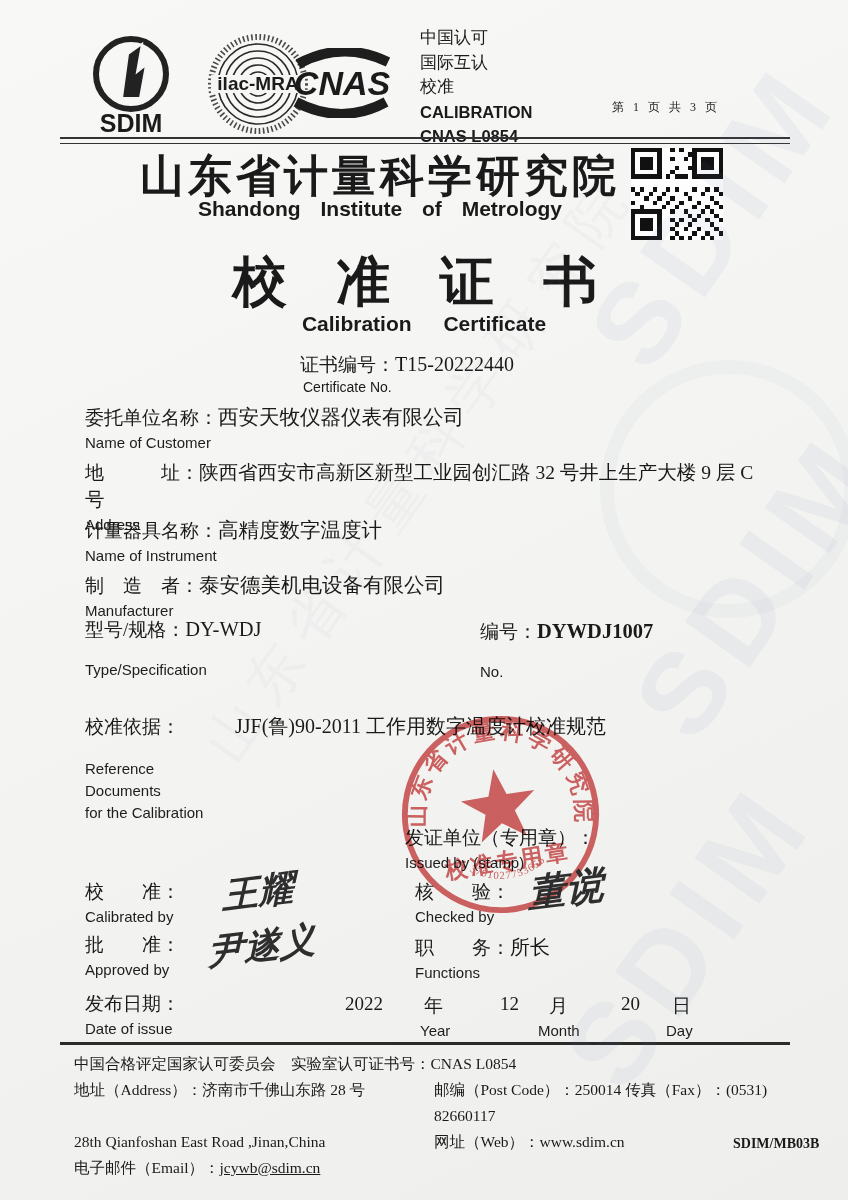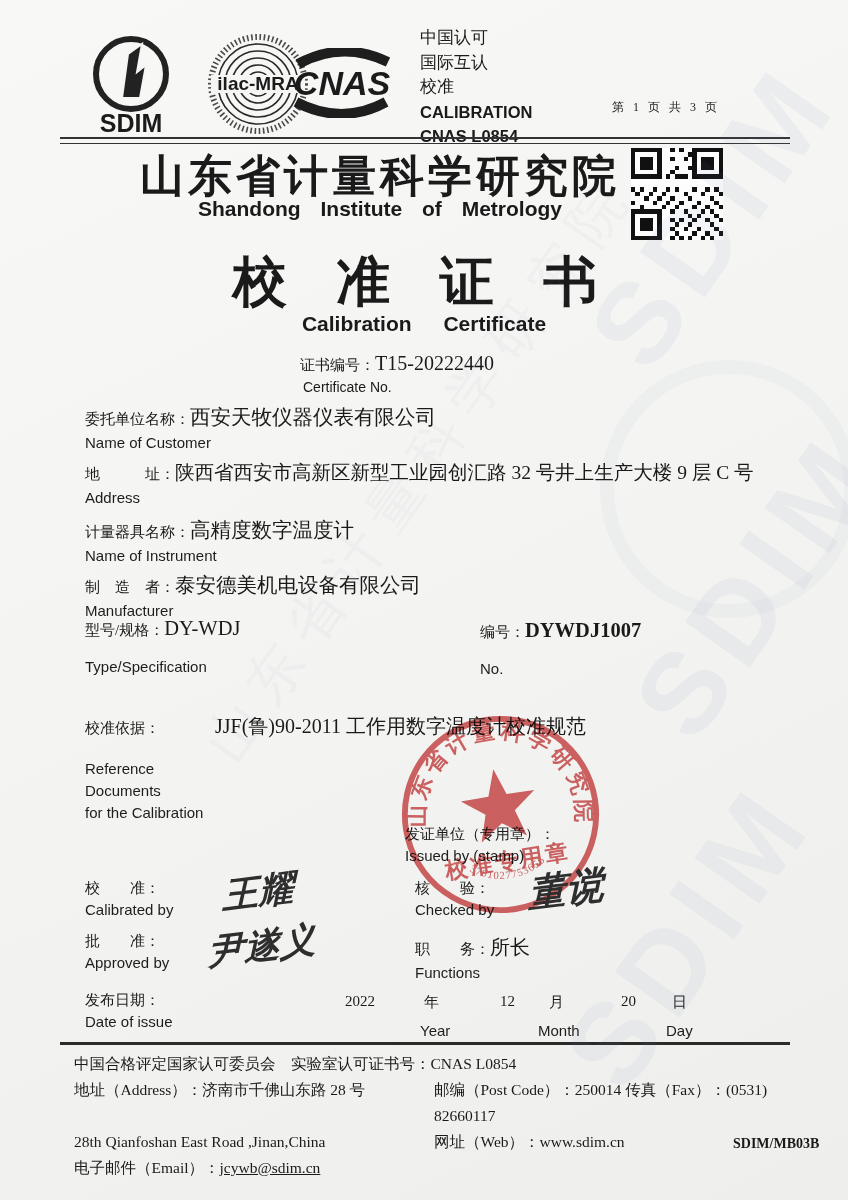--- a/index.html
+++ b/index.html
@@ -30,21 +30,21 @@
   .qr{position:absolute;left:631px;top:146px;width:92px;height:96px;}
   .doc-title-zh{position:absolute;left:0;width:848px;top:246px;text-align:center;
            font-size:54px;font-weight:bold;letter-spacing:18px;font-family:"Liberation Serif",serif;}
   .doc-title-en{position:absolute;left:0;width:848px;top:312px;text-align:center;
            font-family:"Liberation Sans",sans-serif;font-weight:bold;font-size:21px;word-spacing:26px;}
   
   .certno{position:absolute;left:300px;top:352px;font-size:20px;}
   .certno-en{position:absolute;left:303px;top:379px;font-size:14px;font-family:"Liberation Sans",sans-serif;}
   
   .field{position:absolute;left:85px;width:690px;z-index:2;}
-  .lbl{font-size:15px;}
+  .lbl{font-size:19px;}
   .val-hei{font-size:20.5px;font-family:Liberation Serif, serif;}
   .val-song{font-size:19.5px;font-family:"Liberation Serif",serif;}
   .sub{font-size:15px;font-family:"Liberation Sans",sans-serif;margin-top:3px;color:#1d1d1d;}
   .bold-serif{font-weight:bold;font-family:"Liberation Serif",serif;}
   
   .stamp{position:absolute;left:398px;top:712px;width:205px;height:205px;
          transform:rotate(-9deg);mix-blend-mode:multiply;opacity:.88;z-index:5;}
   
   .sig{position:absolute;font-family:"DejaVu Serif",serif;font-style:italic;font-weight:bold;
        color:#2e2e2e;transform:rotate(-7deg) skewX(-6deg);z-index:6;}

